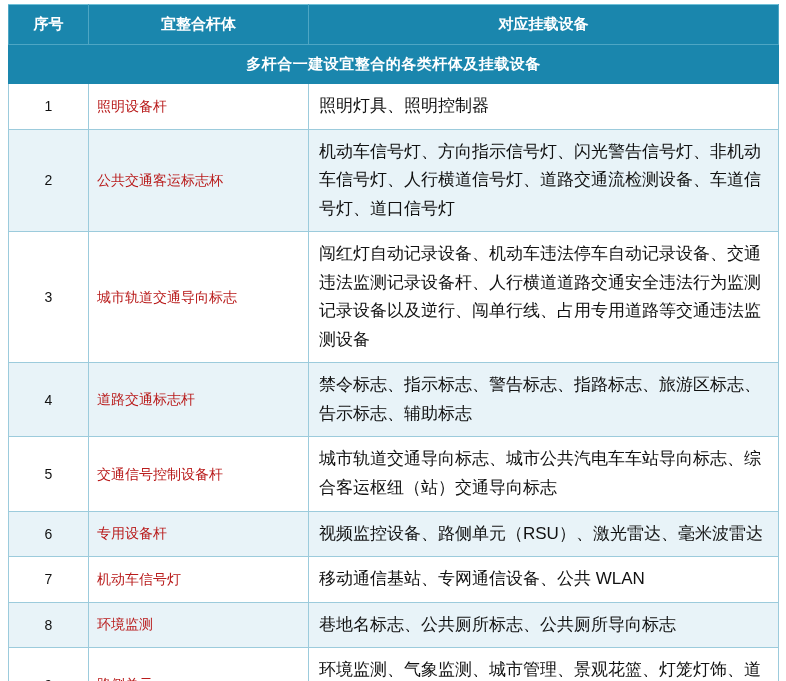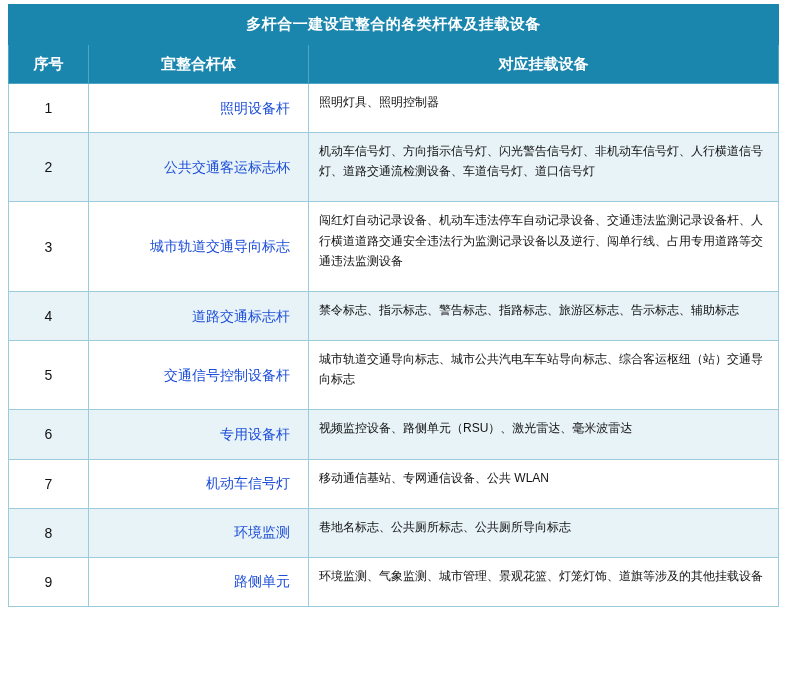--- a/index.html
+++ b/index.html
@@ -55,58 +55,58 @@
   }
   td.idx {
     text-align: center;
     vertical-align: middle;
     font-size: 14px;
     color: #111111;
     border: 1px solid #9ccbdc;
     padding: 8px 4px;
   }
   td.name {
-    text-align: right;
+    text-align: left;
     vertical-align: middle;
     font-size: 14px;
-    color: #1d4ed8;
+    color: #b91c1c;
     border: 1px solid #9ccbdc;
-    padding: 8px 18px;
+    padding: 8px 8px;
     line-height: 1.5;
   }
   td.devices {
     text-align: left;
     vertical-align: middle;
-    font-size: 12px;
+    font-size: 17px;
     color: #111111;
     border: 1px solid #9ccbdc;
-    padding: 8px 10px 20px 10px;
+    padding: 8px 10px 8px 10px;
     line-height: 1.68;
   }
   tr.odd td { background: #ffffff; }
   tr.even td { background: #e8f3f8; }
 </style>
 </head>
 <body>
 
 <div id="page">
   <table class="pole-table">
     <colgroup>
       <col class="c1">
       <col class="c2">
       <col class="c3">
     </colgroup>
     <tbody>
       <tr>
-        <td class="title-cell" colspan="3">多杆合一建设宜整合的各类杆体及挂载设备</td>
-      </tr>
-      <tr>
         <td class="head-cell">序号</td>
         <td class="head-cell">宜整合杆体</td>
         <td class="head-cell">对应挂载设备</td>
+      </tr>
+      <tr>
+        <td class="title-cell" colspan="3">多杆合一建设宜整合的各类杆体及挂载设备</td>
       </tr>
 
       <tr class="odd">
         <td class="idx">1</td>
         <td class="name">照明设备杆</td>
         <td class="devices">照明灯具、照明控制器</td>
       </tr>
       <tr class="even">
         <td class="idx">2</td>
         <td class="name">公共交通客运标志杯</td>

